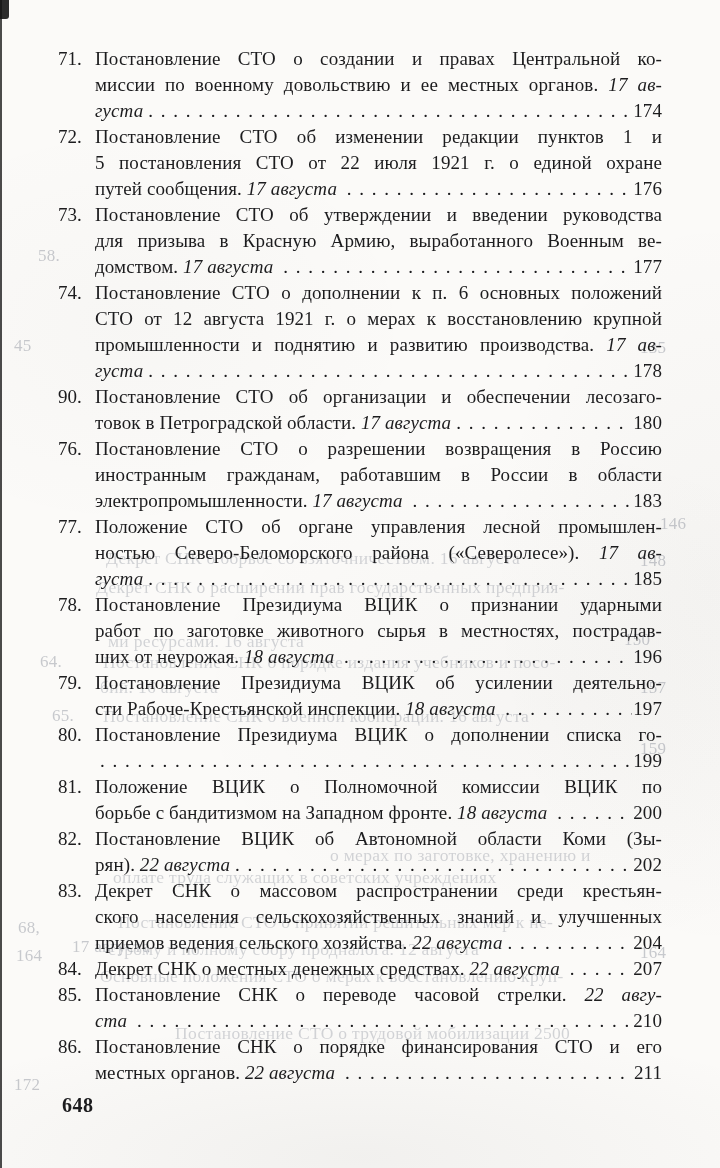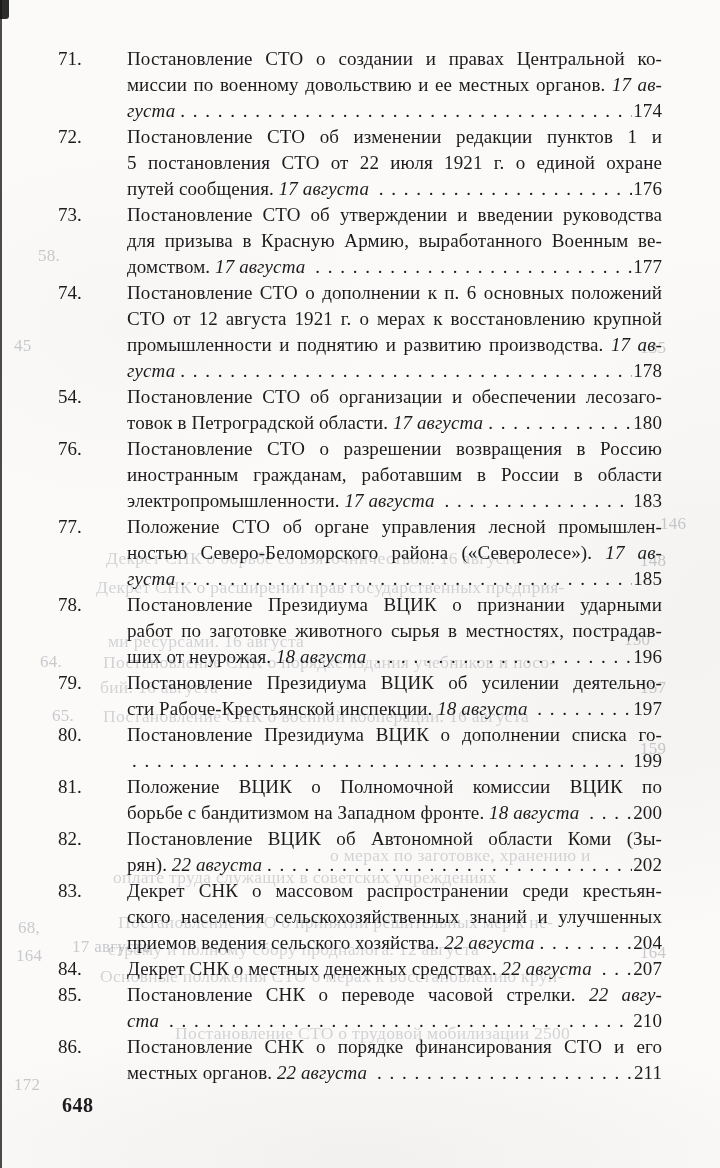--- a/index.html
+++ b/index.html
@@ -25,21 +25,21 @@
     position:absolute;white-space:nowrap;
     font-size:17.5px;color:#747a88;opacity:.30;
     filter:blur(.5px);letter-spacing:.3px;
   }
   .ghost.gnum{font-size:17px;opacity:.38;}
 
   
   .toc{position:absolute;left:58px;top:46px;width:604px;z-index:2;color:#1c1c1e;}
   .entry{position:relative;padding-left:37px;}
   .num{position:absolute;left:0;top:0;font-size:19px;line-height:26px;}
-  .body{overflow:hidden;margin-left:32px;}
+  .body{overflow:hidden;}
   .line{font-size:19px;line-height:26px;letter-spacing:.1px;}
   .line.just{
     text-align:justify;text-align-last:justify;
     white-space:nowrap;
   }
   .line.last{display:flex;align-items:baseline;}
   .it{font-style:italic;}
   .segs{white-space:pre;}
   .dots{
     flex:1;overflow:hidden;white-space:nowrap;
@@ -132,21 +132,21 @@
           <div class="line just"><span class="rm">СТО от 12 августа 1921 г. о мерах к восстановлению крупной</span></div>
           <div class="line just"><span class="rm">промышленности и поднятию и развитию производства. </span><span class="it">17 ав-</span></div>
           <div class="line last">
             <span class="segs"><span class="it">густа</span></span>
             <span class="dots"></span>
             <span class="pg">178</span>
           </div>
         </div>
       </div>
       <div class="entry">
-        <span class="num">54.</span>
+        <span class="num">90.</span>
         <div class="body">
           <div class="line just"><span class="rm">Постановление СТО об организации и обеспечении лесозаго-</span></div>
           <div class="line last">
             <span class="segs"><span class="rm">товок в Петроградской области. </span><span class="it">17 августа</span></span>
             <span class="dots"></span>
             <span class="pg">180</span>
           </div>
         </div>
       </div>
       <div class="entry">

